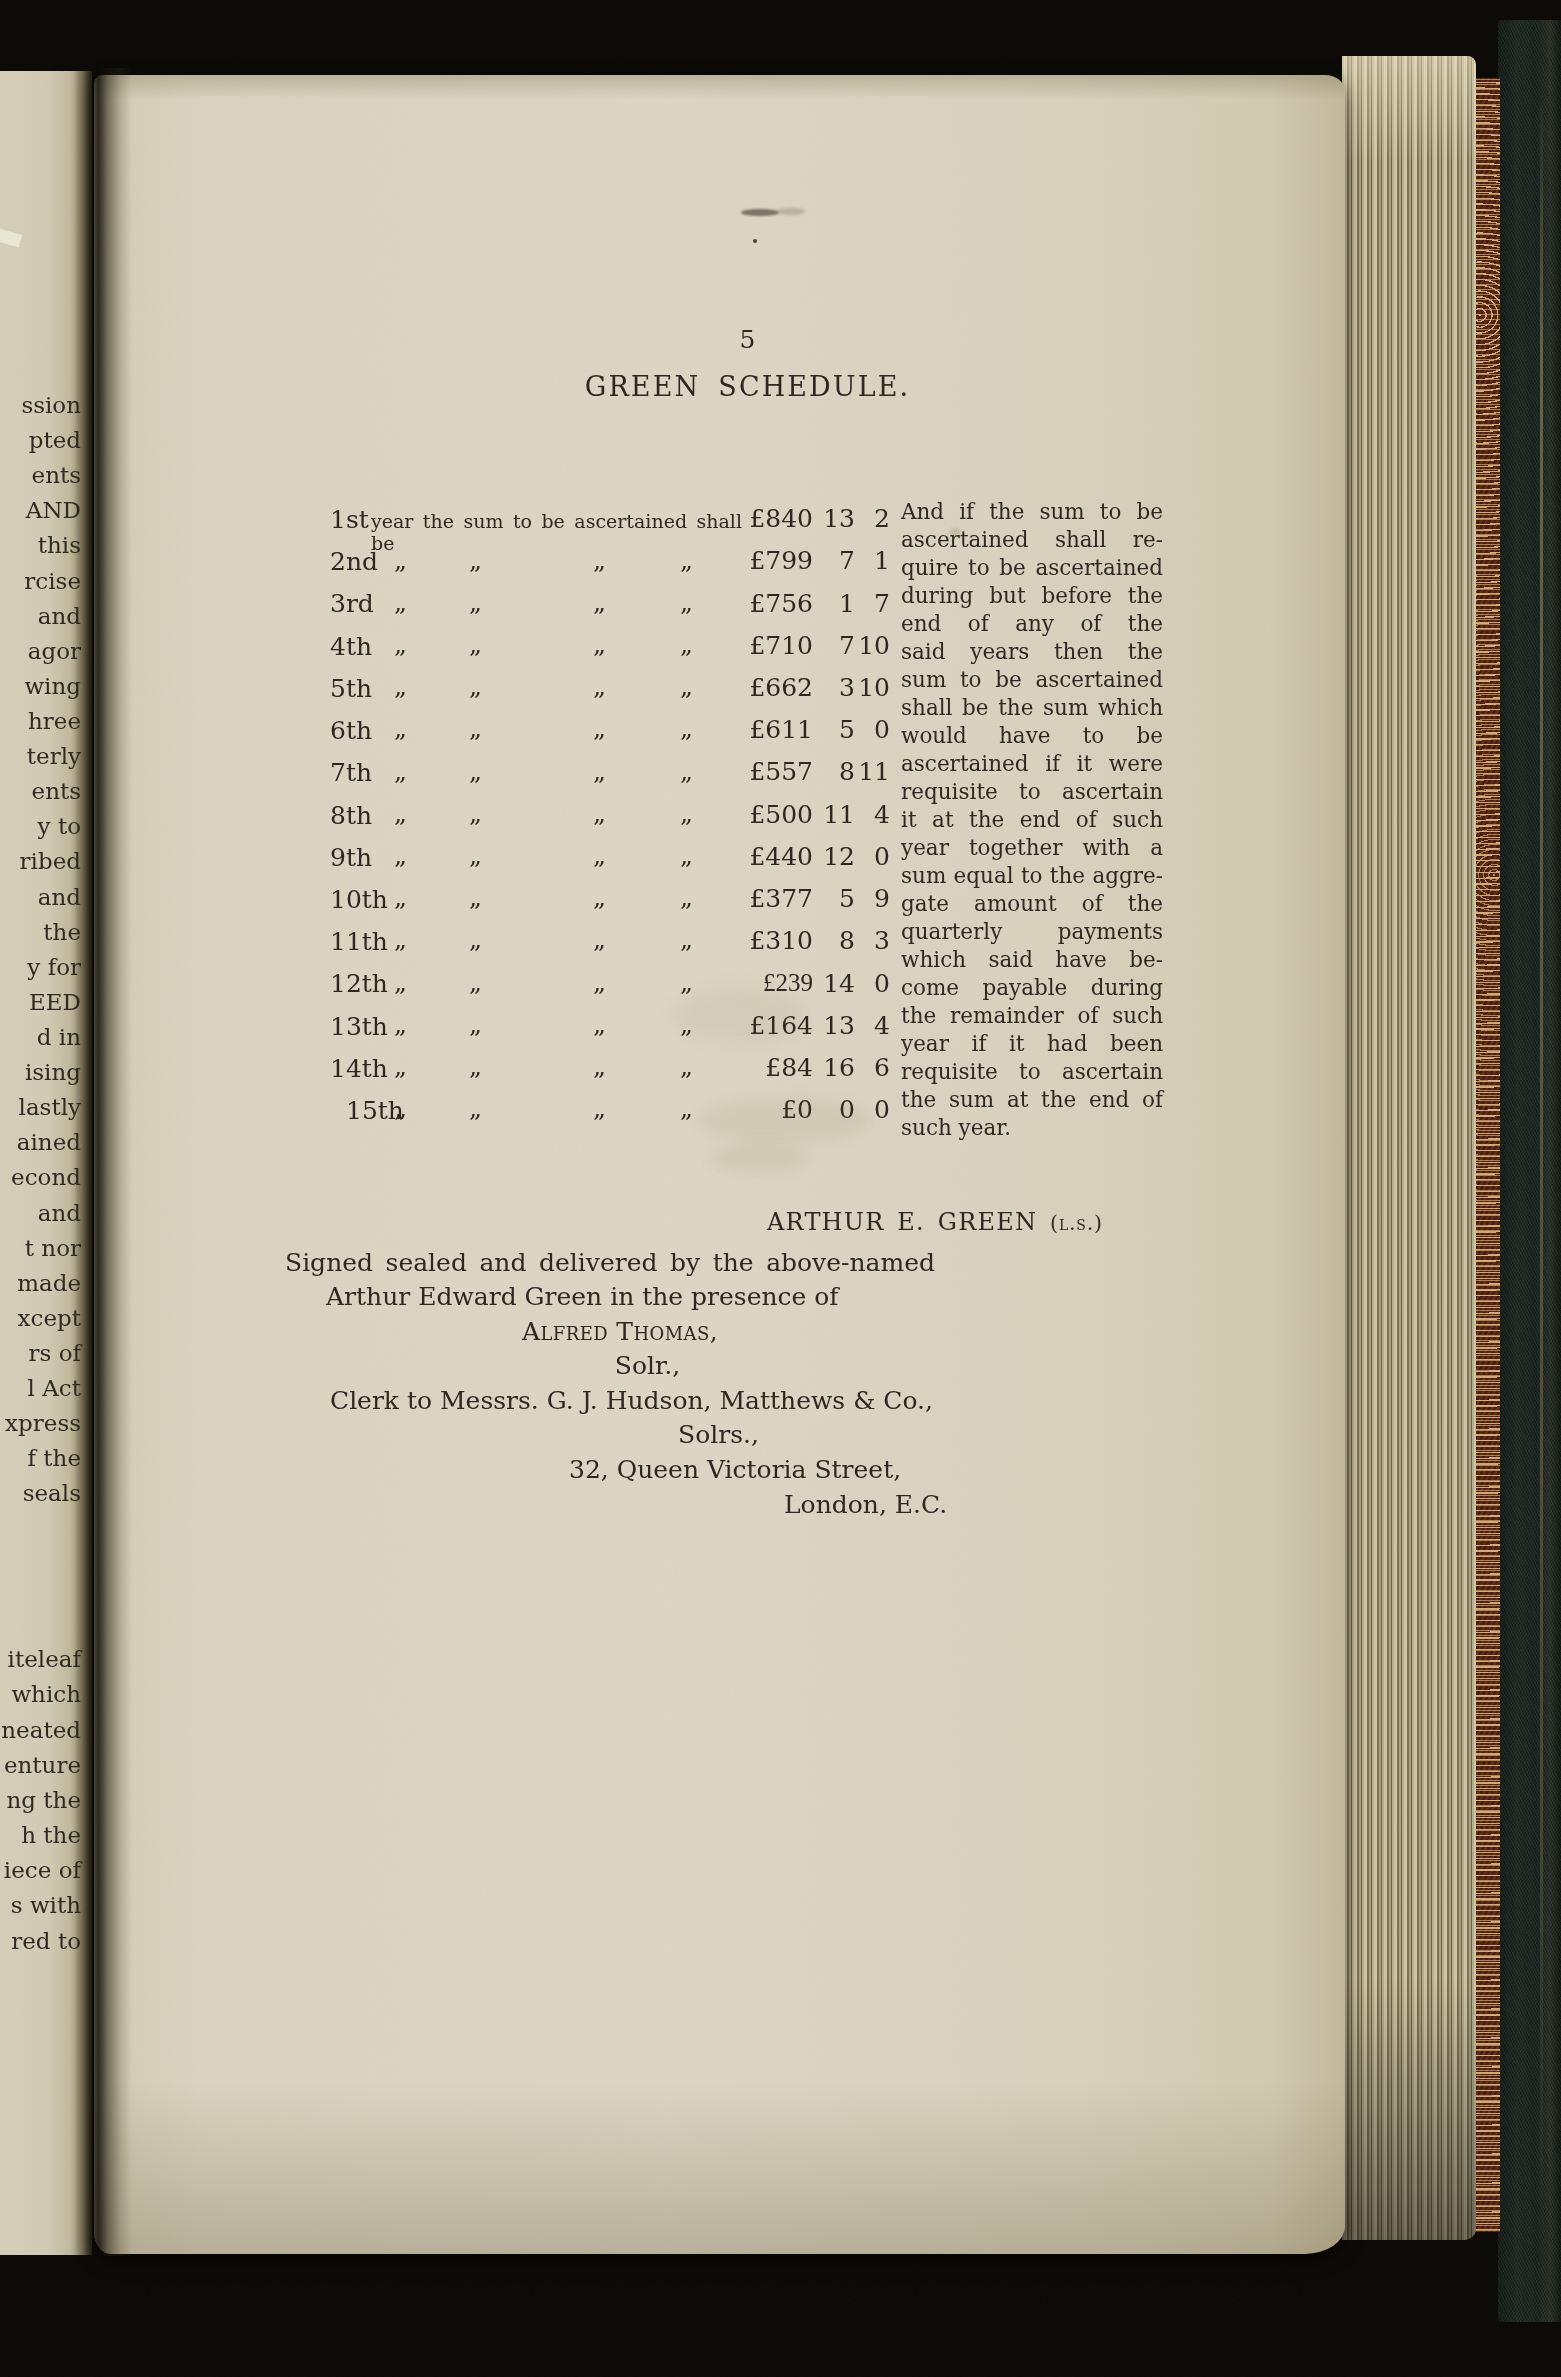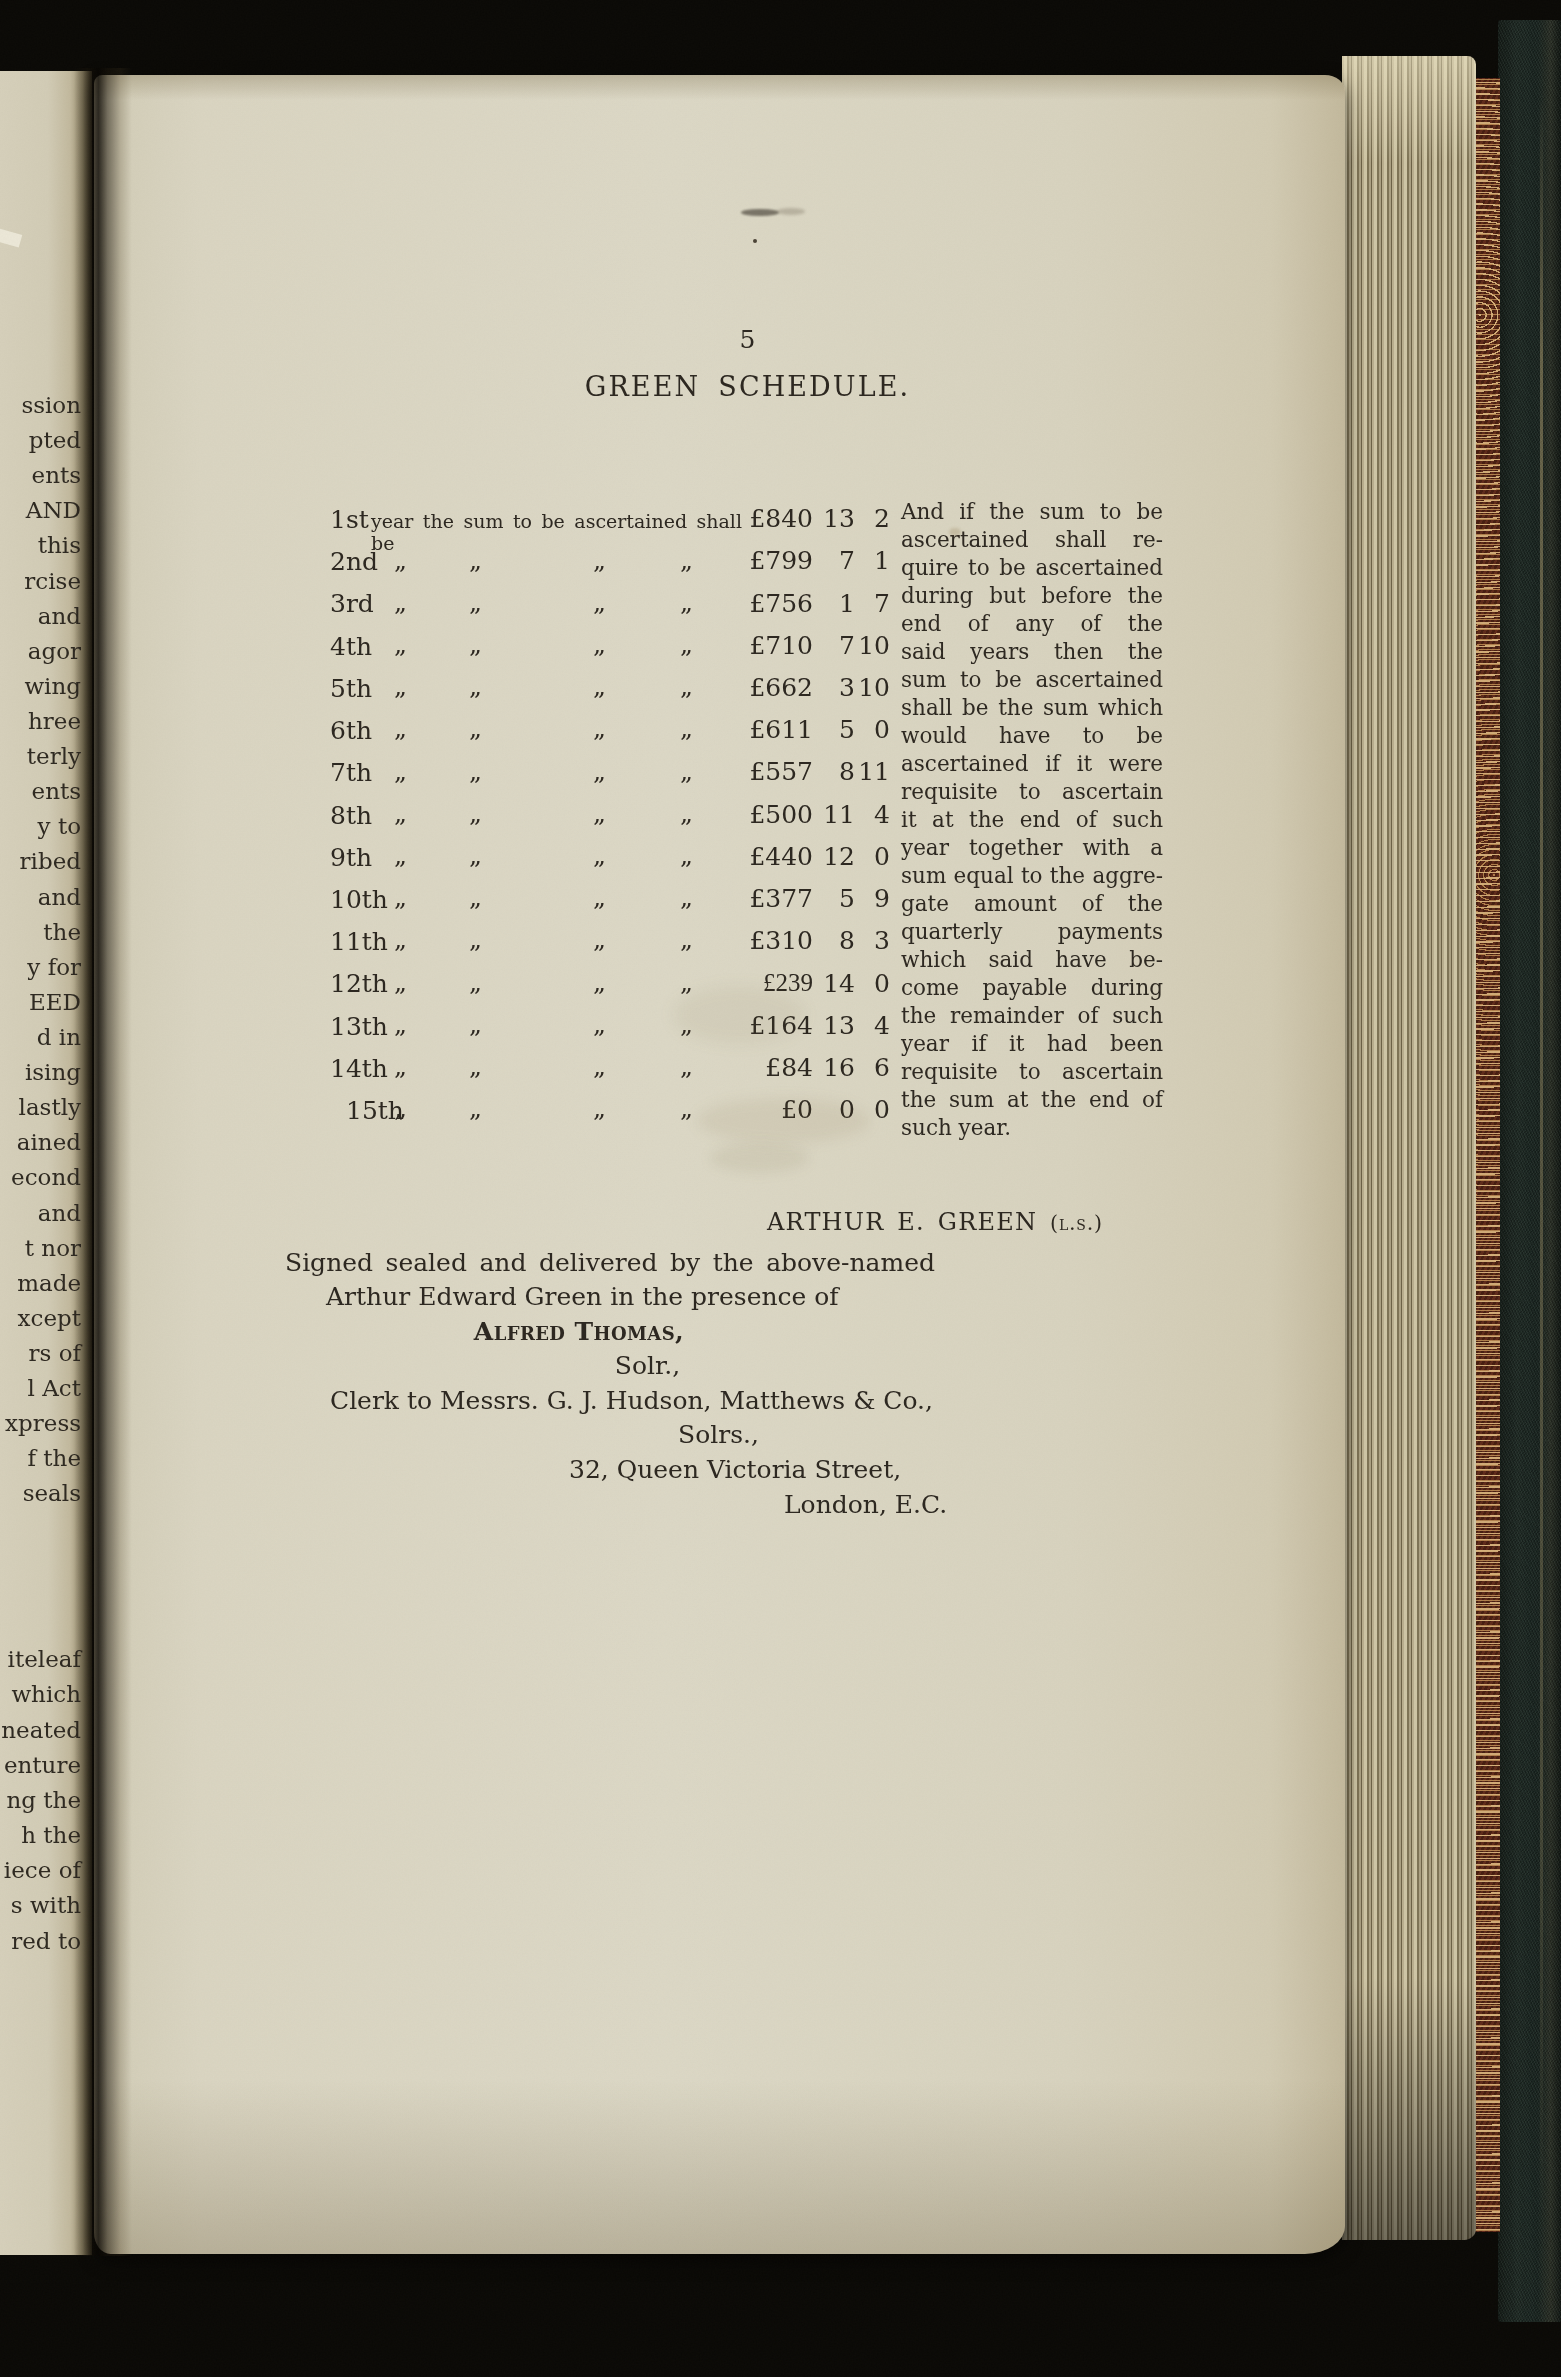--- a/index.html
+++ b/index.html
@@ -290,21 +290,21 @@
       </div>
 
     <div class="t sig">
       <span>ARTHUR E. GREEN</span>
       <span class="seal">(l.s.)</span>
     </div>
 
     <div id="attestation">
         <div class="att justify" style="left: 285px; top: 1248px; width: 650px;">Signed sealed and delivered by the above-named</div>
         <div class="att" style="left: 326px; top: 1282px;">Arthur Edward Green in the presence of</div>
-        <div class="att center smallcaps" style="left: 443px; top: 1317px; width: 272px; font-weight: bold;">Alfred Thomas,</div>
+        <div class="att center smallcaps" style="left: 484px; top: 1317px; width: 272px;">Alfred Thomas,</div>
         <div class="att center" style="left: 561px; top: 1351px; width: 173px;">Solr.,</div>
         <div class="att" style="left: 330px; top: 1386px;">Clerk to Messrs. G. J. Hudson, Matthews &amp; Co.,</div>
         <div class="att center" style="left: 640px; top: 1420px; width: 157px;">Solrs.,</div>
         <div class="att" style="left: 569px; top: 1455px;">32, Queen Victoria Street,</div>
         <div class="att" style="left: 784px; top: 1490px;">London, E.C.</div>
       </div>
   </div>
 
   <div class="stain smudge"></div>
   <div class="stain smudge2"></div>

